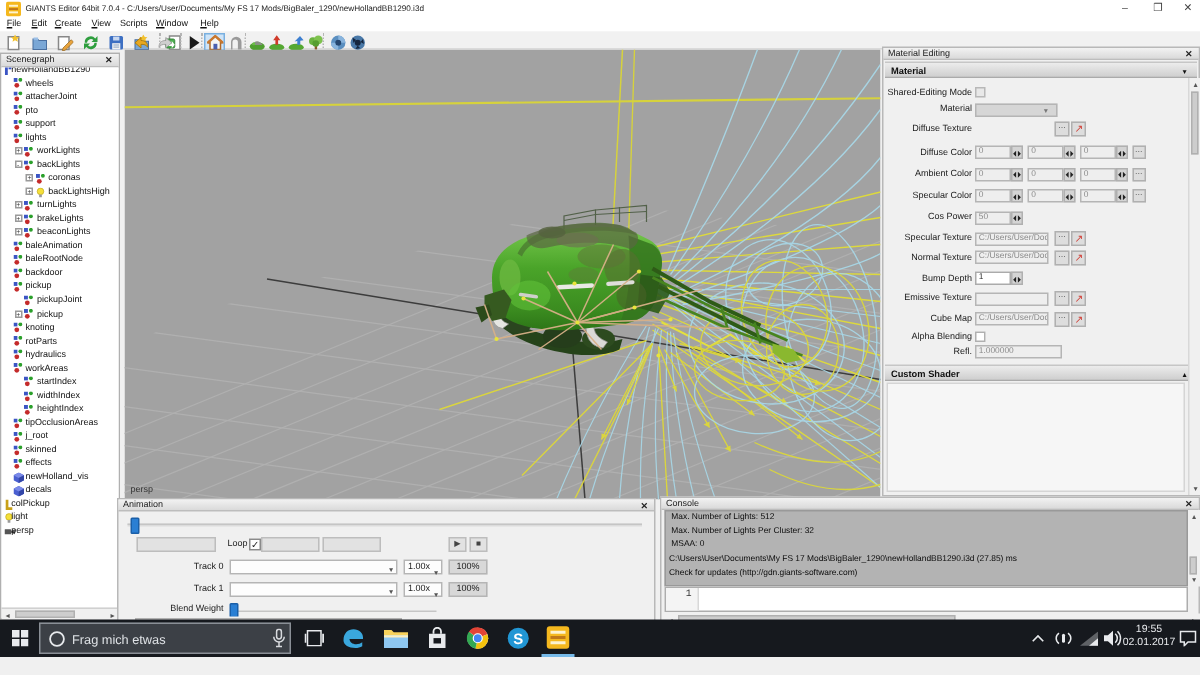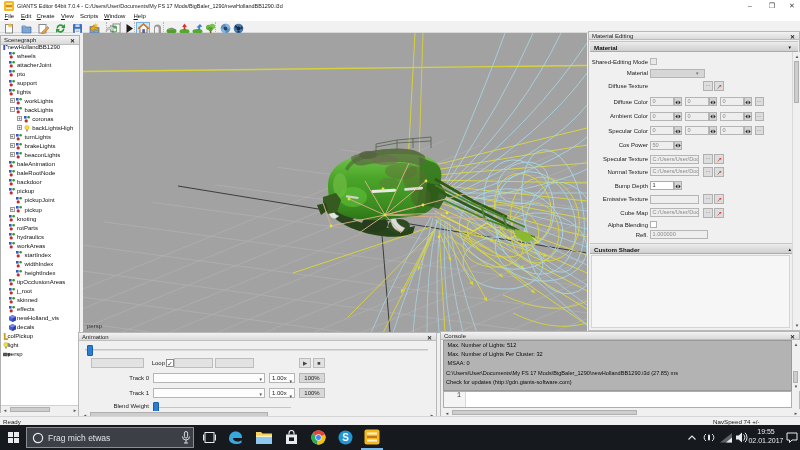--- a/index.html
+++ b/index.html
@@ -30,21 +30,21 @@
 #conlog{position:absolute;left:2px;top:8px;width:349px;height:51px;background:#b3b3b3;border:1px solid #999;font-size:5.6px;color:#0a0a0a;padding:0 0 0 2px;line-height:9.2px;white-space:pre}
 #conin{position:absolute;left:2px;top:59px;width:349px;height:17px;background:#fff;border:1px solid #adadad}
 #congut{position:absolute;left:0;top:0;width:22px;height:15px;background:#f4f4f4;border-right:1px solid #d8d8d8;font-size:6.5px;color:#333;text-align:right;padding-right:4px;font-family:"Liberation Mono",monospace}
 #anim{left:78px;top:332px;width:359px;height:86px;background:#f0f0f0;border:1px solid #b8b8b8}
 .alabel{position:absolute;font-size:6px;color:#1a1a1a;text-align:right}
 .abox{position:absolute;height:10px;background:#e2e2e2;border:1px solid #bdbdbd}
 .acombo{position:absolute;height:10px;background:#fdfdfd;border:1px solid #b5b5b5}
 .combov{position:absolute;right:1px;top:2.5px;font-size:4.5px;color:#555}
 .apct{position:absolute;height:10px;background:#d8d8d8;border:1px solid #b5b5b5;font-size:6px;color:#222;text-align:center;line-height:9px}
 #status{left:0;top:416px;width:800px;height:9px;background:#f0f0f0;border-top:1px solid #d5d5d5;font-size:6.2px;color:#222}
-#task{left:0;top:425px;width:800px;height:25px;background:#16191e}
+#task{left:0;top:413px;width:800px;height:25px;background:#16191e}
 #search{position:absolute;left:26px;top:2px;width:168px;height:21px;background:#3c4046;border:1px solid #8a8f96;color:#dfe2e6;font-size:8.5px;line-height:20px}
 .tray{position:absolute;color:#e8eaed}
 </style></head>
 <body>
 <div id="app">
 <div id="title" class="abs">
 <svg class="abs" style="left:4px;top:1px" width="10" height="10" viewBox="0 0 10 10">
         <rect width="10" height="10" rx="1.5" fill="#f5b81e"></rect>
         <rect x="2" y="2.2" width="6" height="1.3" fill="#fdf3d0"></rect>
         <rect x="2" y="4.4" width="6" height="1.3" fill="#c07818"></rect>

